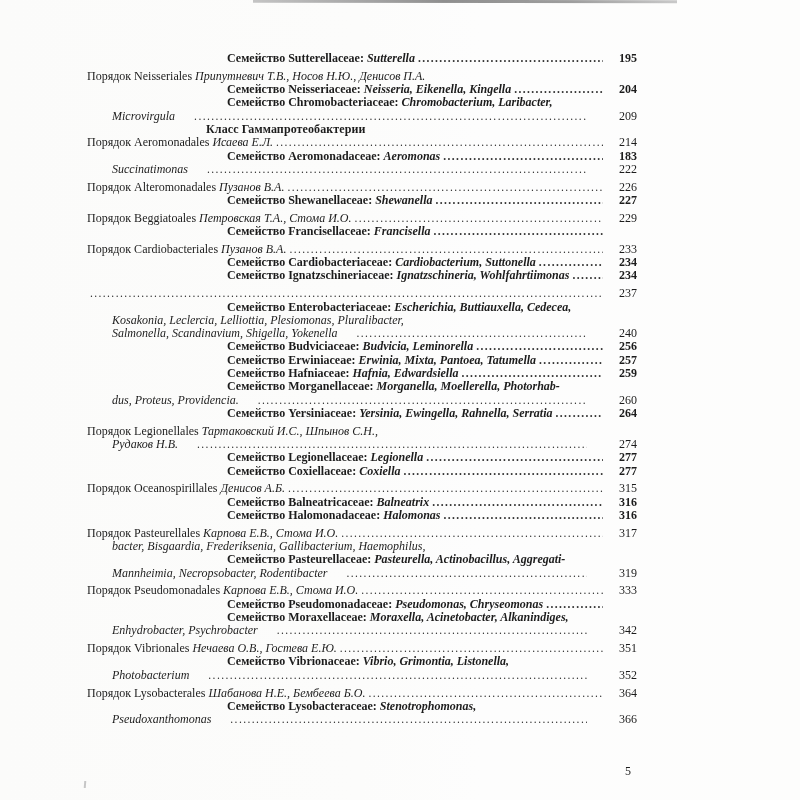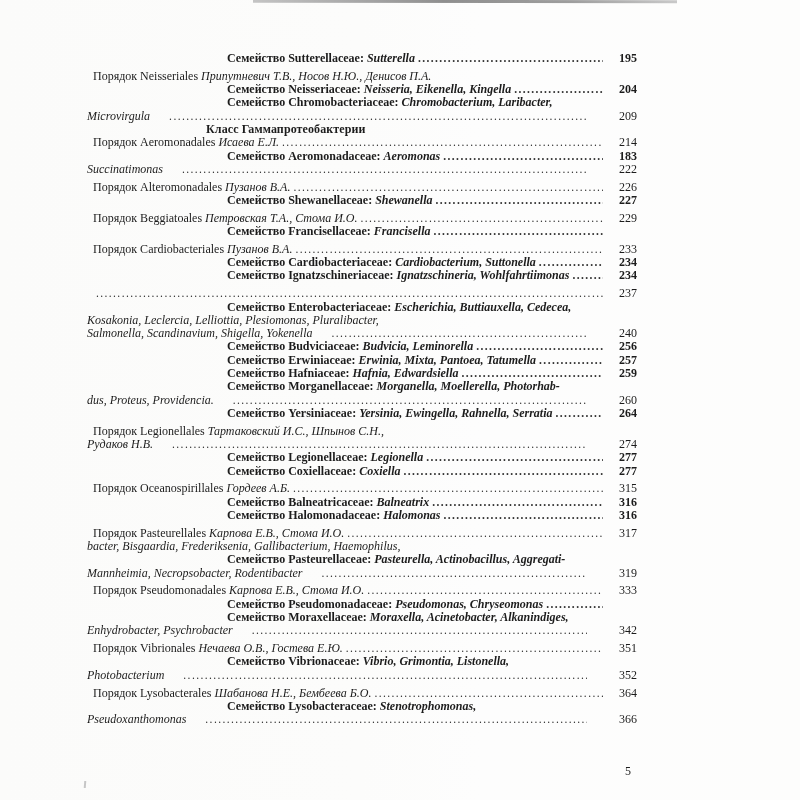--- a/index.html
+++ b/index.html
@@ -21,23 +21,23 @@
     position: absolute; top: 781px; left: 84px; width: 2px; height: 7px;
     background: #c6c6c6; transform: rotate(4deg);
   }
   #toc { position: absolute; top: 52px; left: 0; width: 637px; }
   .row {
     display: flex;
     line-height: 13.3px;
     font-size: 12px;
   }
   .ind-class  { padding-left: 206px; }
-  .ind-order  { padding-left: 87px; margin-left: 6px; }
+  .ind-order  { padding-left: 87px; }
   .ind-family { padding-left: 227px; font-weight: bold; }
-  .ind-cont   { padding-left: 87px; gap: 16px; }
+  .ind-cont   { padding-left: 112px; gap: 16px; }
   .gap  { margin-top: 4.5px; }
   .bold { font-weight: bold; letter-spacing: 0.1px; }
   .txt  { white-space: pre; flex: 0 1 auto; }
   .it   { font-style: italic; }
   .leader {
     flex: 1 1 0; min-width: 0;
     overflow: hidden; white-space: nowrap;
     color: #333; letter-spacing: 1.4px;
     padding: 0 2px 0 3px;
     font-size: 11.5px;
@@ -201,21 +201,21 @@
         <span class="txt"><span>Семейство Legionellaceae: </span><span class="it">Legionella</span></span>
         <span class="leader" style="color: rgb(51, 51, 51);">..................................................................................................................................</span>
         <span class="pg">277</span>
       </div>
       <div class="row ind-family">
         <span class="txt"><span>Семейство Coxiellaceae: </span><span class="it">Coxiella</span></span>
         <span class="leader" style="color: rgb(51, 51, 51);">..................................................................................................................................</span>
         <span class="pg">277</span>
       </div>
       <div class="row ind-order gap">
-        <span class="txt"><span>Порядок Oceanospirillales </span><span class="it">Гордеев А.Б.</span></span>
+        <span class="txt"><span>Порядок Oceanospirillales </span><span class="it">Денисов А.Б.</span></span>
         <span class="leader" style="color: rgb(51, 51, 51);">..................................................................................................................................</span>
         <span class="pg">315</span>
       </div>
       <div class="row ind-family">
         <span class="txt"><span>Семейство Balneatricaceae: </span><span class="it">Balneatrix</span></span>
         <span class="leader" style="color: rgb(51, 51, 51);">..................................................................................................................................</span>
         <span class="pg">316</span>
       </div>
       <div class="row ind-family">
         <span class="txt"><span>Семейство Halomonadaceae: </span><span class="it">Halomonas</span></span>

